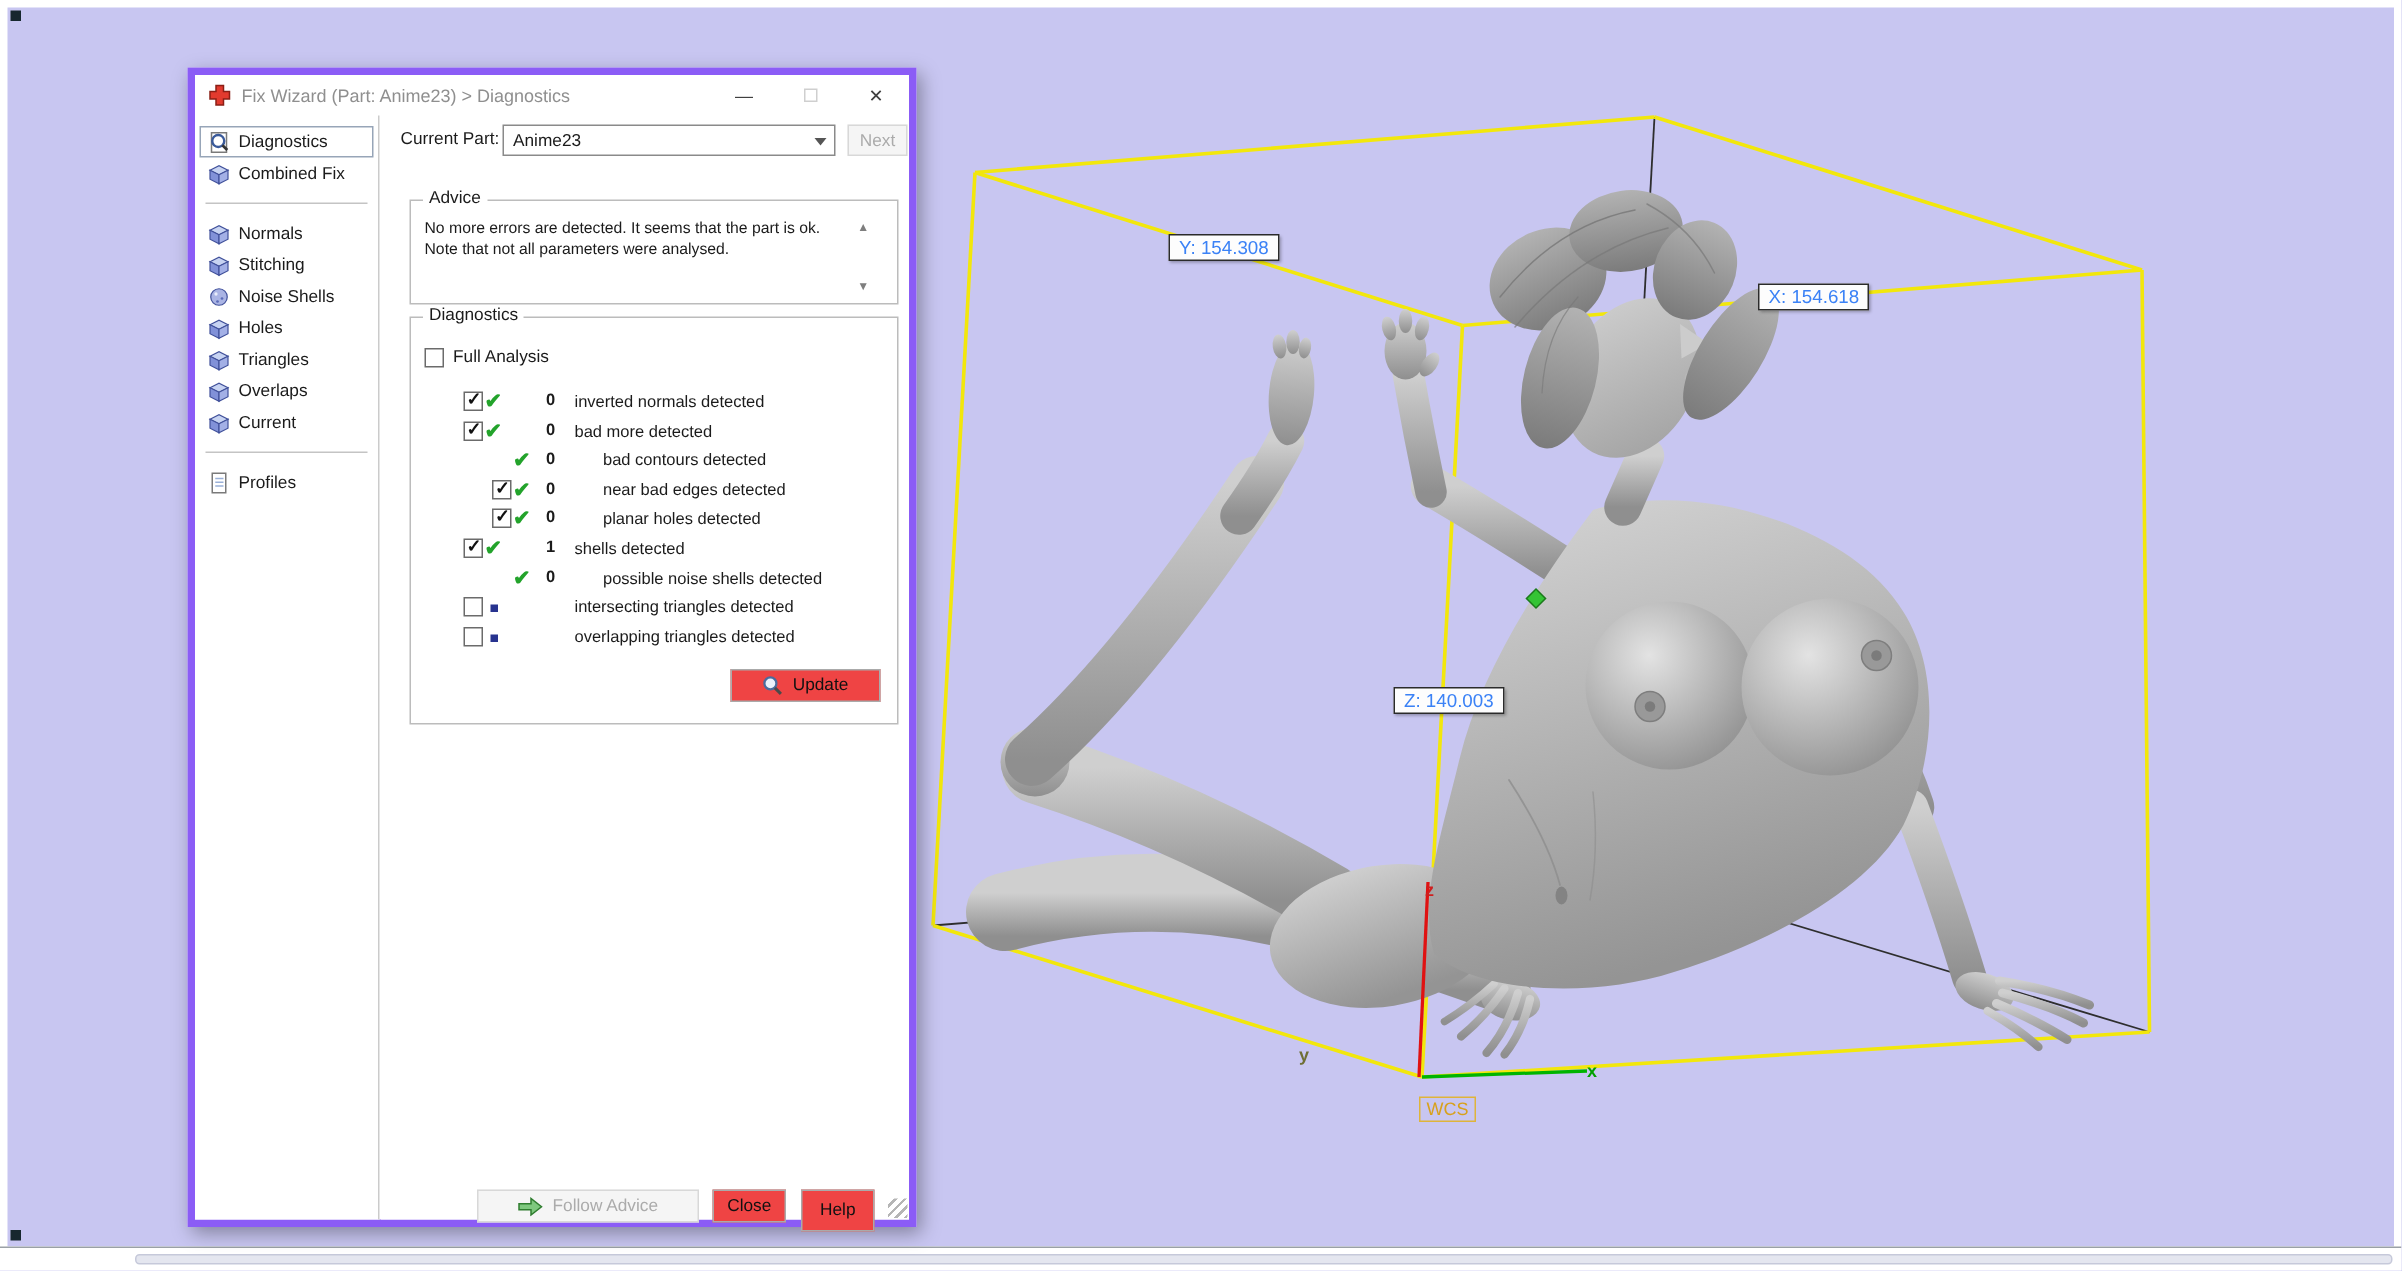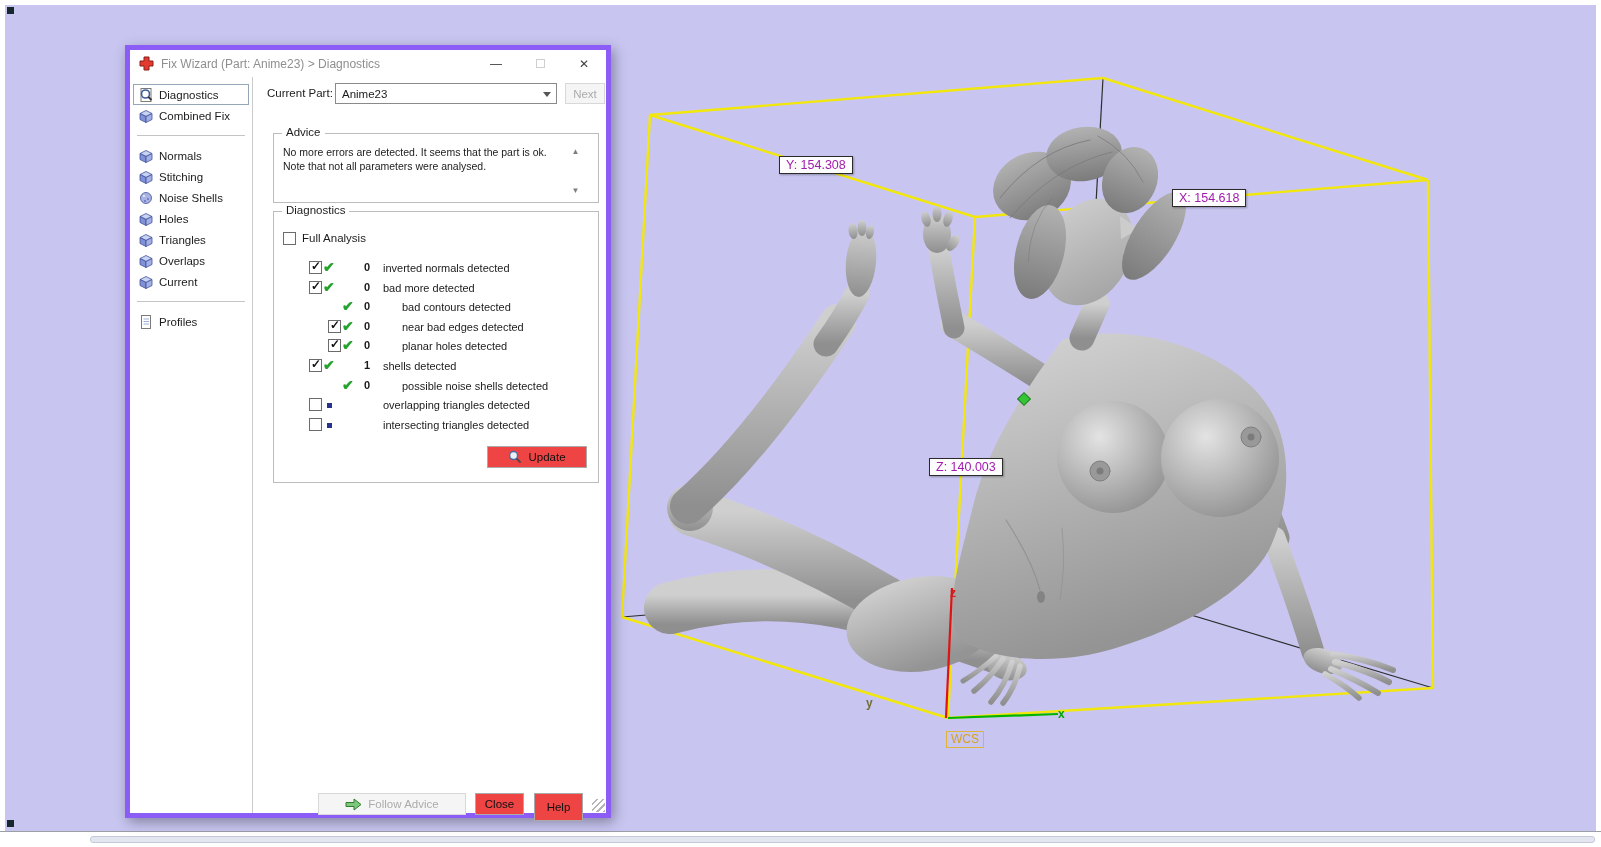--- a/index.html
+++ b/index.html
@@ -6,21 +6,21 @@
   html,body{width:1601px;height:847px}
   body{font-family:"Liberation Sans",sans-serif;background:#ffffff;position:relative;overflow:hidden}
 
   
   .viewport-bg{position:absolute;left:5px;top:5px;right:5px;bottom:16px;background:#c8c6f1;z-index:0}
   svg.scene{position:absolute;left:0;top:0;width:1601px;height:847px;z-index:1}
   .corner-marker{position:absolute;width:7px;height:7px;background:#17272e;z-index:3}
   .status-strip{position:absolute;left:0;right:0;bottom:0;height:16px;background:#ffffff;border-top:1px solid #9aa0a6;z-index:3}
   .hscroll{position:absolute;left:90px;right:6px;top:4px;height:7px;background:#e4e6ef;border:1px solid #c6c9da;border-radius:3px}
 
-  .dim{position:absolute;z-index:2;background:#fdfdfd;border:1px solid #2b2b2b;padding:1px 6px;font-size:12.5px;color:#a21caf;box-shadow:1px 1px 2px rgba(0,0,0,.3);white-space:nowrap}
+  .dim{position:absolute;z-index:2;background:#fdfdfd;border:1px solid #2b2b2b;padding:1px 6px;font-size:12.5px;color:#3b82f6;box-shadow:1px 1px 2px rgba(0,0,0,.3);white-space:nowrap}
   .wcs{position:absolute;z-index:2;color:#d8a11c;border:1px solid #dfb43a;padding:0 4px 1px 4px;font-size:12px}
   .axl{position:absolute;z-index:2;font-size:12px;font-weight:bold}
 
   
   .dialog{position:absolute;left:125px;top:45px;width:486px;height:773px;background:#fff;border:5px solid #8b5cf6;box-shadow:3px 4px 12px rgba(0,0,0,.35);z-index:10;font-size:11.5px;color:#1b1b1b}
   .titlebar{position:absolute;left:0;top:0;right:0;height:27px;background:#fff;display:flex;align-items:center;padding-left:9px}
   .title{margin-left:7px;color:#8f8f8f;font-size:12px;white-space:nowrap}
   .winbtns{position:absolute;right:0;top:0;height:27px;display:flex}
   .winbtn{width:44px;height:27px;display:flex;align-items:center;justify-content:center;color:#404040;font-size:12px}
   .winbtn .maxbox{width:9px;height:9px;border:1px solid #cfcfcf}
@@ -385,26 +385,26 @@
           <span class="lbl">shells detected</span>
         </div>
         <div class="drow i1">
           <span class="chk"></span>
           <span class="cnt">0</span>
           <span class="lbl">possible noise shells detected</span>
         </div>
         <div class="drow">
           <span class="cbx"></span>
           <span class="bdot"></span>
-          <span class="lbl">overlapping triangles detected</span>
+          <span class="lbl">intersecting triangles detected</span>
         </div>
         <div class="drow">
           <span class="cbx"></span>
           <span class="bdot"></span>
-          <span class="lbl">intersecting triangles detected</span>
+          <span class="lbl">overlapping triangles detected</span>
         </div>
       </div>
 
       <div class="btn update">
         <svg width="14" height="14" viewBox="0 0 14 14">
           <circle cx="5.6" cy="5.6" r="4" fill="#eaf1fb" stroke="#4a6c9e" stroke-width="1.5"></circle>
           <line x1="8.6" y1="8.6" x2="12.6" y2="12.6" stroke="#4a4a4a" stroke-width="2"></line>
         </svg>
         <span>Update</span>
       </div>

